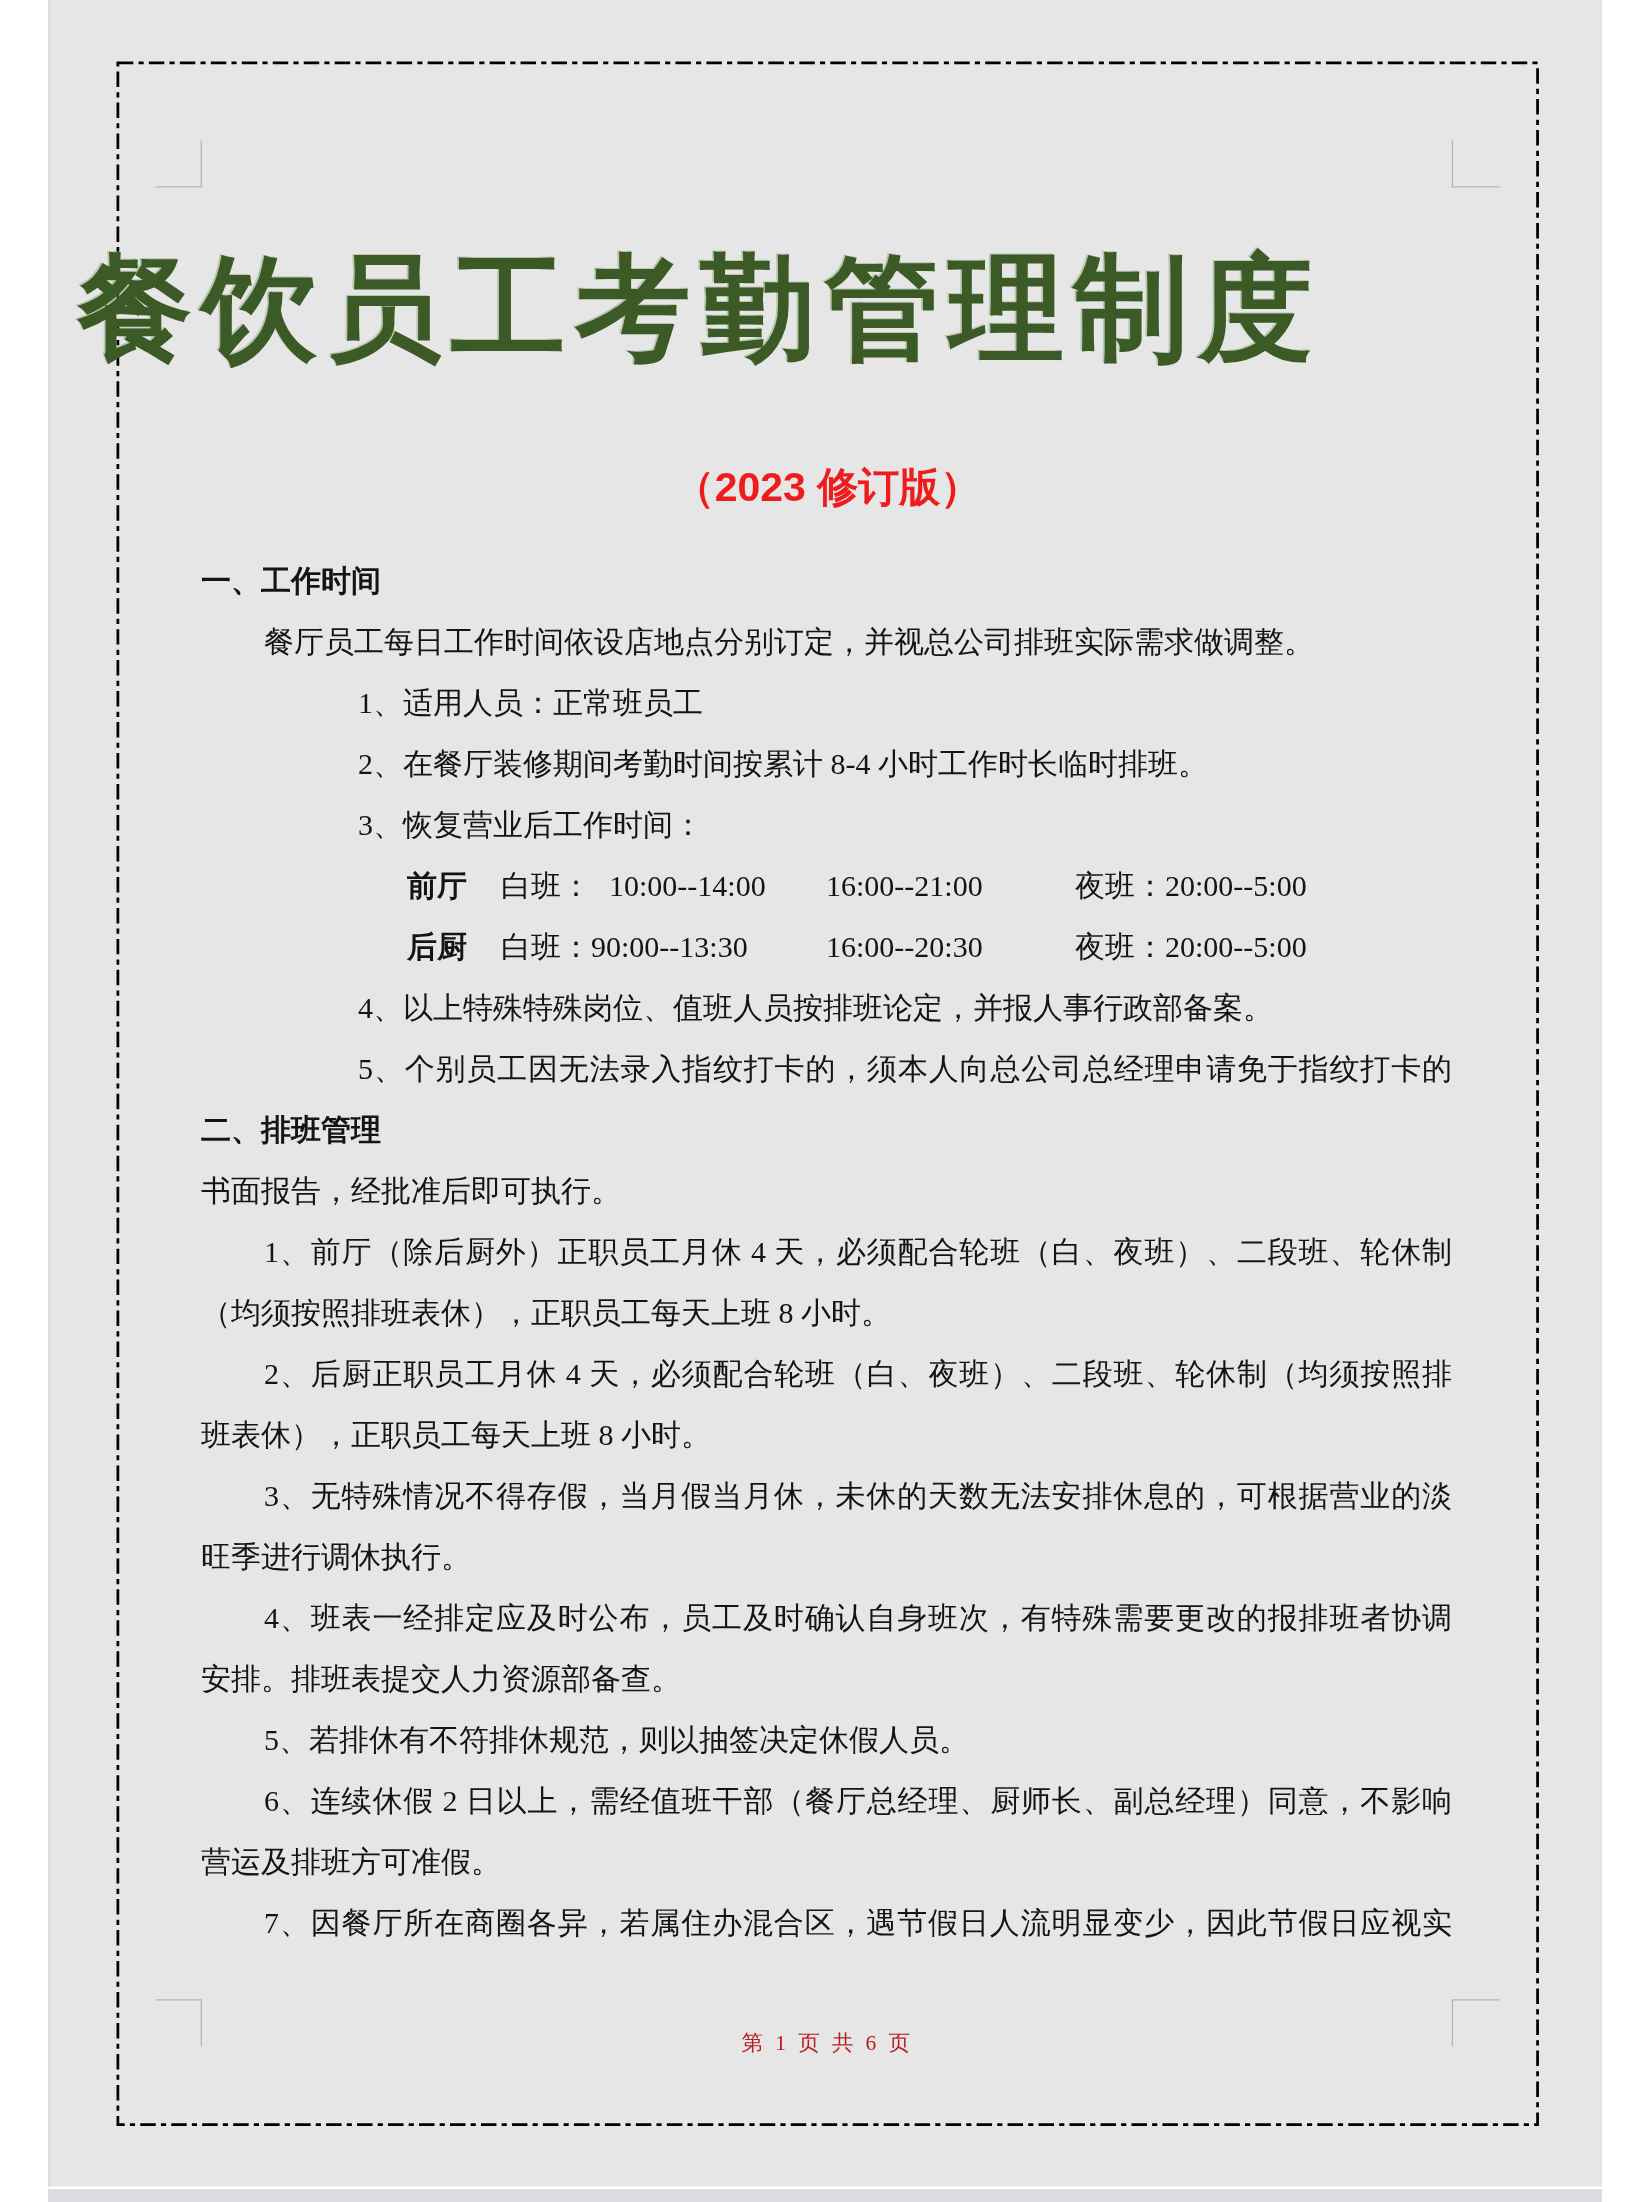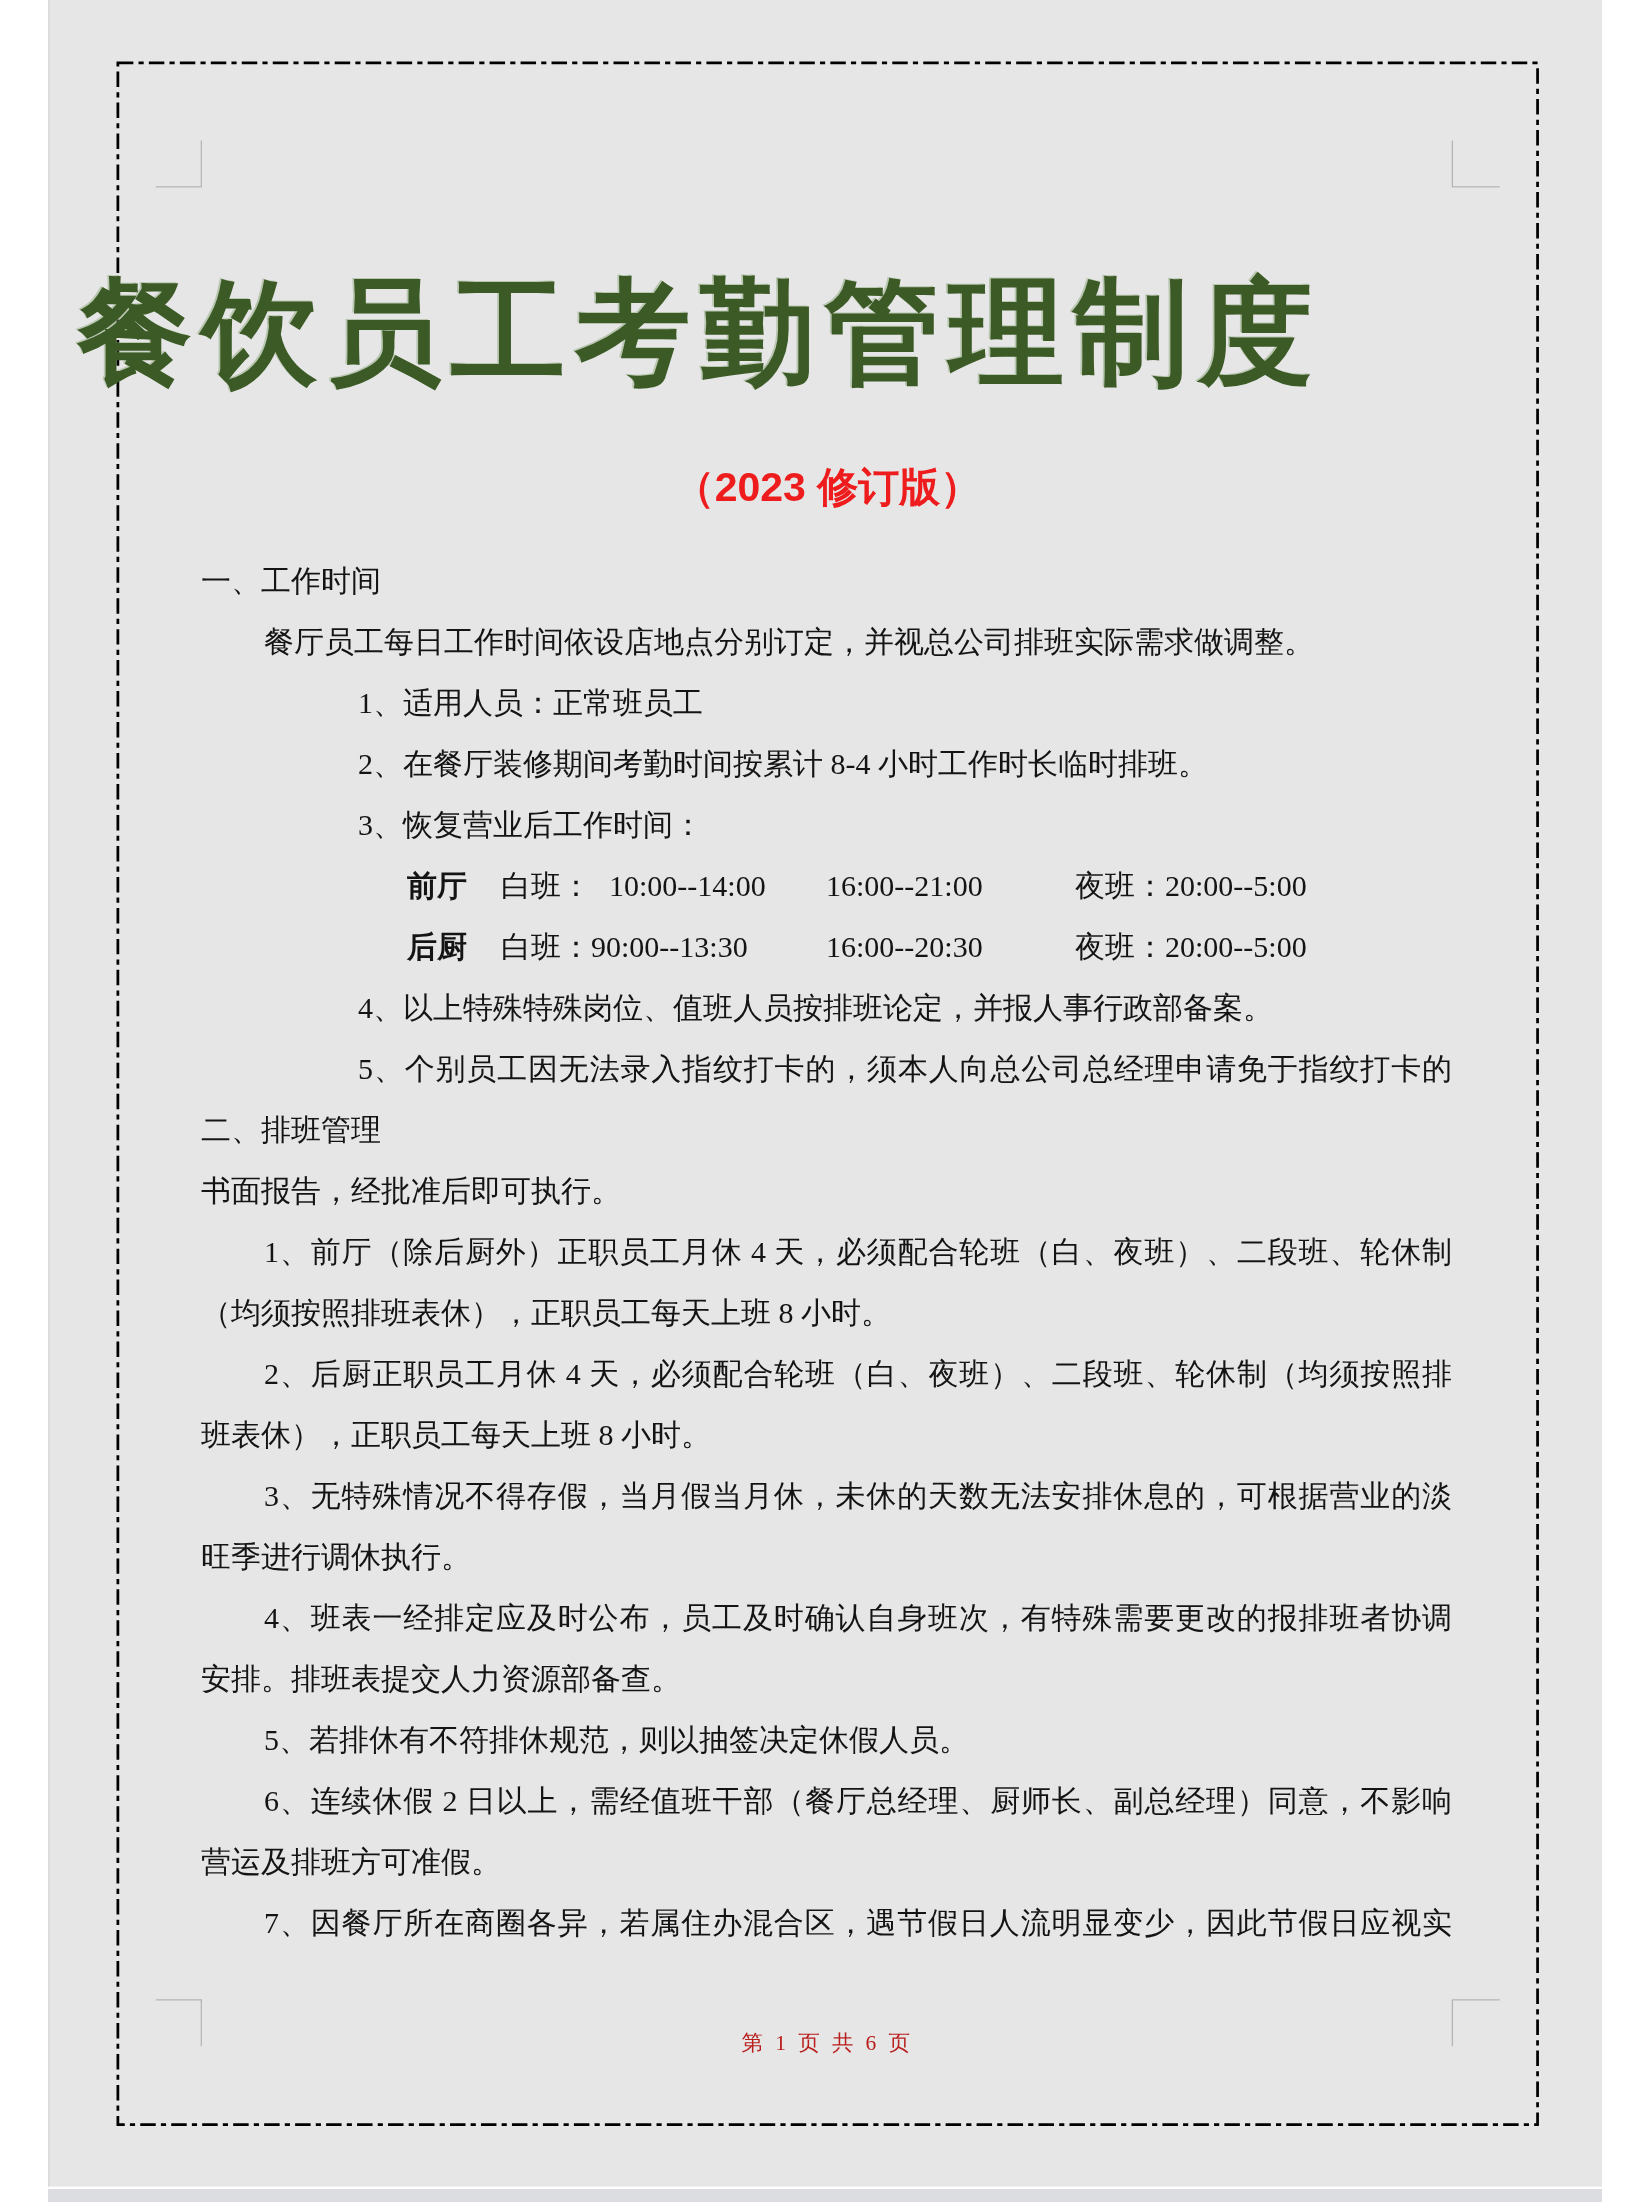--- a/index.html
+++ b/index.html
@@ -18,36 +18,35 @@
     background:#dcdde0;
   }
   .frame { position:absolute; left:0; top:0; width:1652px; height:2203px; pointer-events:none; }
   .title {
     position:absolute; left:48px; top:244px; width:1286px;
     text-align:center; box-sizing:border-box; padding-left:18px;
     font-family: "Liberation Sans", "DejaVu Sans", sans-serif;
     font-weight:900; font-size:115px; line-height:129px; letter-spacing:9.5px;
     color:#3b5a26; white-space:nowrap;
     text-shadow: -1.7px -0.9px 0 rgba(130,160,110,0.45);
-    margin-top: 24px;
   }
   .subtitle {
     position:absolute; left:48px; top:453px; width:1559px;
     text-align:center;
     font-family: "Liberation Sans", "DejaVu Sans", sans-serif;
     font-weight:700; font-size:41px; line-height:69px;
     color:#ee1c1c; white-space:nowrap;
   }
   .content {
     position:absolute; left:201px; top:550px; width:1251px;
     font-size:30px; line-height:61px; color:#141414;
   }
   .line { height:61px; overflow:hidden; white-space:nowrap; }
   .just { white-space:normal; text-align:justify; text-align-last:justify; }
-  .heading { font-weight:400; }
+  .heading { font-weight:700; }
   .ind2 { padding-left:63px; }
   .ind5 { padding-left:157px; }
   .sched-row { position:relative; height:61px; white-space:nowrap; }
   .sched-row span { position:absolute; top:0; }
   .dept { font-weight:700; }
   .footer {
     position:absolute; left:48px; top:2026px; width:1559px; text-align:center;
     font-size:21.5px; line-height:34px; letter-spacing:3.4px; color:#b91c1c;
     white-space:pre;
   }

